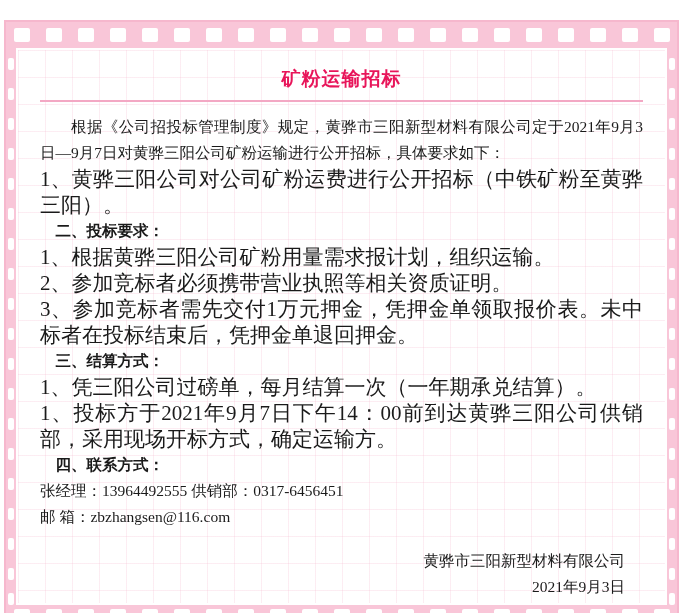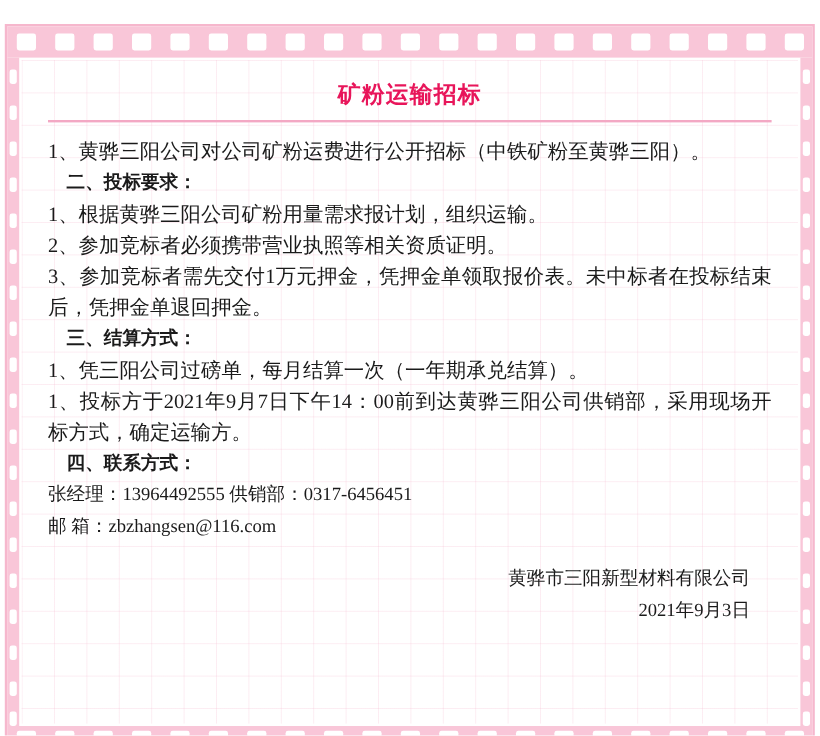--- a/index.html
+++ b/index.html
@@ -129,21 +129,21 @@
   .section-head {
     font-size: 15.5px;
     line-height: 26px;
     color: #1a1a1a;
     font-weight: bold;
     text-indent: 1em;
     margin: 0;
     font-family: "Liberation Serif", serif;
   }
   .item {
-    font-size: 17px;
+    font-size: 21px;
     line-height: 26px;
     color: #1a1a1a;
     margin: 0;
     text-align: justify;
     font-family: "Liberation Serif", serif;
   }
   .contact-line {
     font-size: 15.5px;
     line-height: 26px;
     color: #1a1a1a;
@@ -251,20 +251,21 @@
         <div class="dash" style="left:552px"></div>
       <div class="dash" style="left:584px"></div>
         <div class="dash" style="left:616px"></div>
       <div class="dash" style="left:648px"></div>
     </div>
 
     <div class="content-area">
       <div class="doc-title">矿粉运输招标</div>
       <div class="title-rule"></div>
 
+      <p class="para indent">根据《公司招投标管理制度》规定，黄骅市三阳新型材料有限公司定于2021年9月3日—9月7日对黄骅三阳公司矿粉运输进行公开招标，具体要求如下：</p>
 
       <p class="item">1、黄骅三阳公司对公司矿粉运费进行公开招标（中铁矿粉至黄骅三阳）。</p>
 
       <div class="section-head">二、投标要求：</div>
       <p class="item">1、根据黄骅三阳公司矿粉用量需求报计划，组织运输。</p>
       <p class="item">2、参加竞标者必须携带营业执照等相关资质证明。</p>
       <p class="item">3、参加竞标者需先交付1万元押金，凭押金单领取报价表。未中标者在投标结束后，凭押金单退回押金。</p>
 
       <div class="section-head">三、结算方式：</div>
       <p class="item">1、凭三阳公司过磅单，每月结算一次（一年期承兑结算）。</p>

